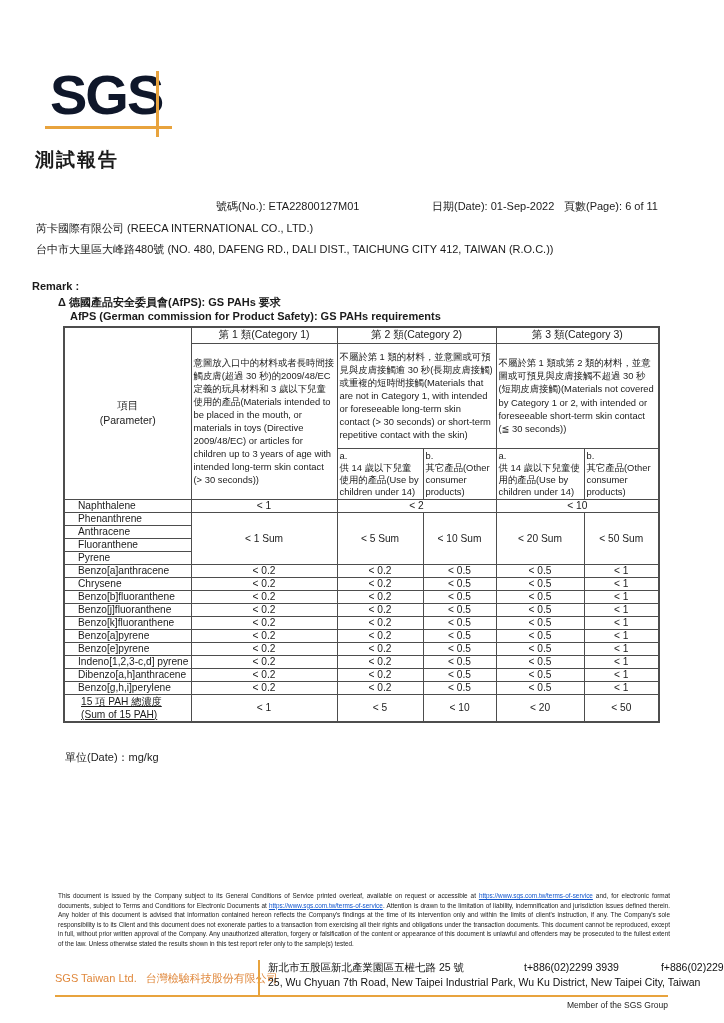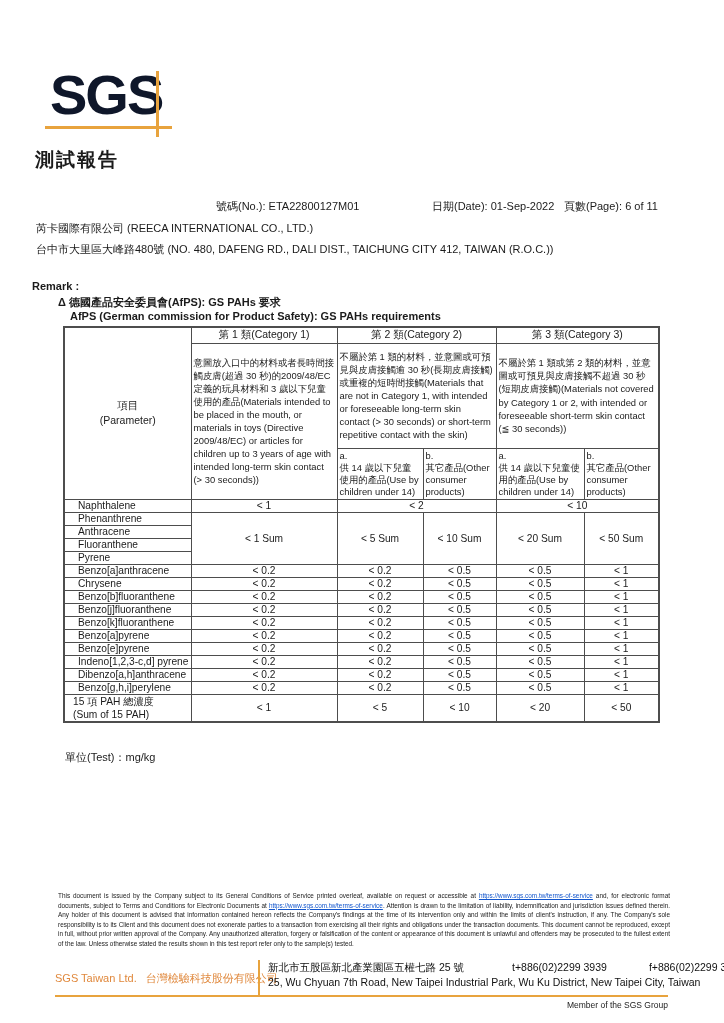--- a/index.html
+++ b/index.html
@@ -35,34 +35,34 @@
     border-collapse:collapse; table-layout:fixed;
     border:2px solid #4d4d4d;
   }
   .req-table td { border:1px solid #4d4d4d; overflow:hidden; vertical-align:middle; }
   .cat-title  { text-align:center; font-size:10.5px; height:16px; }
   .param-head { text-align:center; font-size:10.5px; line-height:15px; }
   .desc { font-size:9.4px; line-height:13.1px; vertical-align:top; padding:1px 2px; height:105px; text-align:left; }
   .sub  { font-size:9.4px; line-height:12px;  vertical-align:top; padding:1px 2px; height:46px; text-align:left; }
   .pname { font-size:10.2px; height:13px; padding-left:13px; text-align:left; white-space:nowrap; }
   .val   { font-size:10.2px; height:13px; text-align:center; }
-  .sum-label { font-size:10.2px; line-height:13px; padding-left:8px; height:28px; text-align:left; }
+  .sum-label { font-size:10.2px; line-height:13px; padding-left:16px; height:28px; text-align:left;text-decoration:underline; }
   .unit-note { position:absolute; left:65px; top:750px; font-size:11px; }
   
   .disclaimer {
     position:absolute; left:58px; top:891px; width:612px;
     font-size:6.4px; line-height:9.6px; text-align:justify; color:#222;
   }
   .dlink { color:#1155cc; text-decoration:underline; }
   
   .footer-company { position:absolute; left:55px; top:971px; font-size:11px; color:#e0883c; white-space:nowrap; }
   .footer-company .zh { margin-left:9px; }
   .footer-divider { position:absolute; left:258px; top:960px; width:2px; height:36px; background:#e8a33d; }
   .footer-address { position:absolute; left:268px; top:960px; font-size:10.5px; line-height:15px; color:#111; white-space:nowrap; }
-  .footer-address .tel { margin-left:12px;padding-left:36px; }
+  .footer-address .tel { margin-left:24px;padding-left:36px; }
   .footer-address .fax { margin-left:22px;padding-left:20px; }
   .footer-rule { position:absolute; left:55px; top:995px; width:613px; height:2px; background:#e8a33d; }
   .member-note { position:absolute; right:56px; top:1000px; font-size:8.5px; color:#222; }
 </style>
 </head>
 <body>
 
 <div class="page">
 
   <span class="logo-text">SGS</span>
@@ -240,21 +240,21 @@
         </td>
         <td class="val">&lt; 1</td>
         <td class="val">&lt; 5</td>
         <td class="val">&lt; 10</td>
         <td class="val">&lt; 20</td>
         <td class="val">&lt; 50</td>
       </tr>
     </tbody>
   </table>
 
-  <div class="unit-note">單位(Test)：mg/kg</div>
+  <div class="unit-note">單位(Date)：mg/kg</div>
 
   <p class="disclaimer"><span>This document is issued by the Company subject to its General Conditions of Service printed overleaf, available on request or accessible at </span><a class="dlink" href="#">https://www.sgs.com.tw/terms-of-service</a><span> and, for electronic format documents, subject to Terms and Conditions for Electronic Documents at </span><a class="dlink" href="#">https://www.sgs.com.tw/terms-of-service</a><span>. Attention is drawn to the limitation of liability, indemnification and jurisdiction issues defined therein. Any holder of this document is advised that information contained hereon reflects the Company's findings at the time of its intervention only and within the limits of client's instruction, if any. The Company's sole responsibility is to its Client and this document does not exonerate parties to a transaction from exercising all their rights and obligations under the transaction documents. This document cannot be reproduced, except in full, without prior written approval of the Company. Any unauthorized alteration, forgery or falsification of the content or appearance of this document is unlawful and offenders may be prosecuted to the fullest extent of the law. Unless otherwise stated the results shown in this test report refer only to the sample(s) tested.</span></p>
 
   <div class="footer-company">
     <span>SGS Taiwan Ltd.</span><span class="zh">台灣檢驗科技股份有限公司</span>
   </div>
   <div class="footer-divider"></div>
   <div class="footer-address">
     <div><span>新北市五股區新北產業園區五權七路 25 號</span><span class="tel">t+886(02)2299 3939</span><span class="fax">f+886(02)2299 3237</span></div>
     <div>25, Wu Chyuan 7th Road, New Taipei Industrial Park, Wu Ku District, New Taipei City, Taiwan</div>

